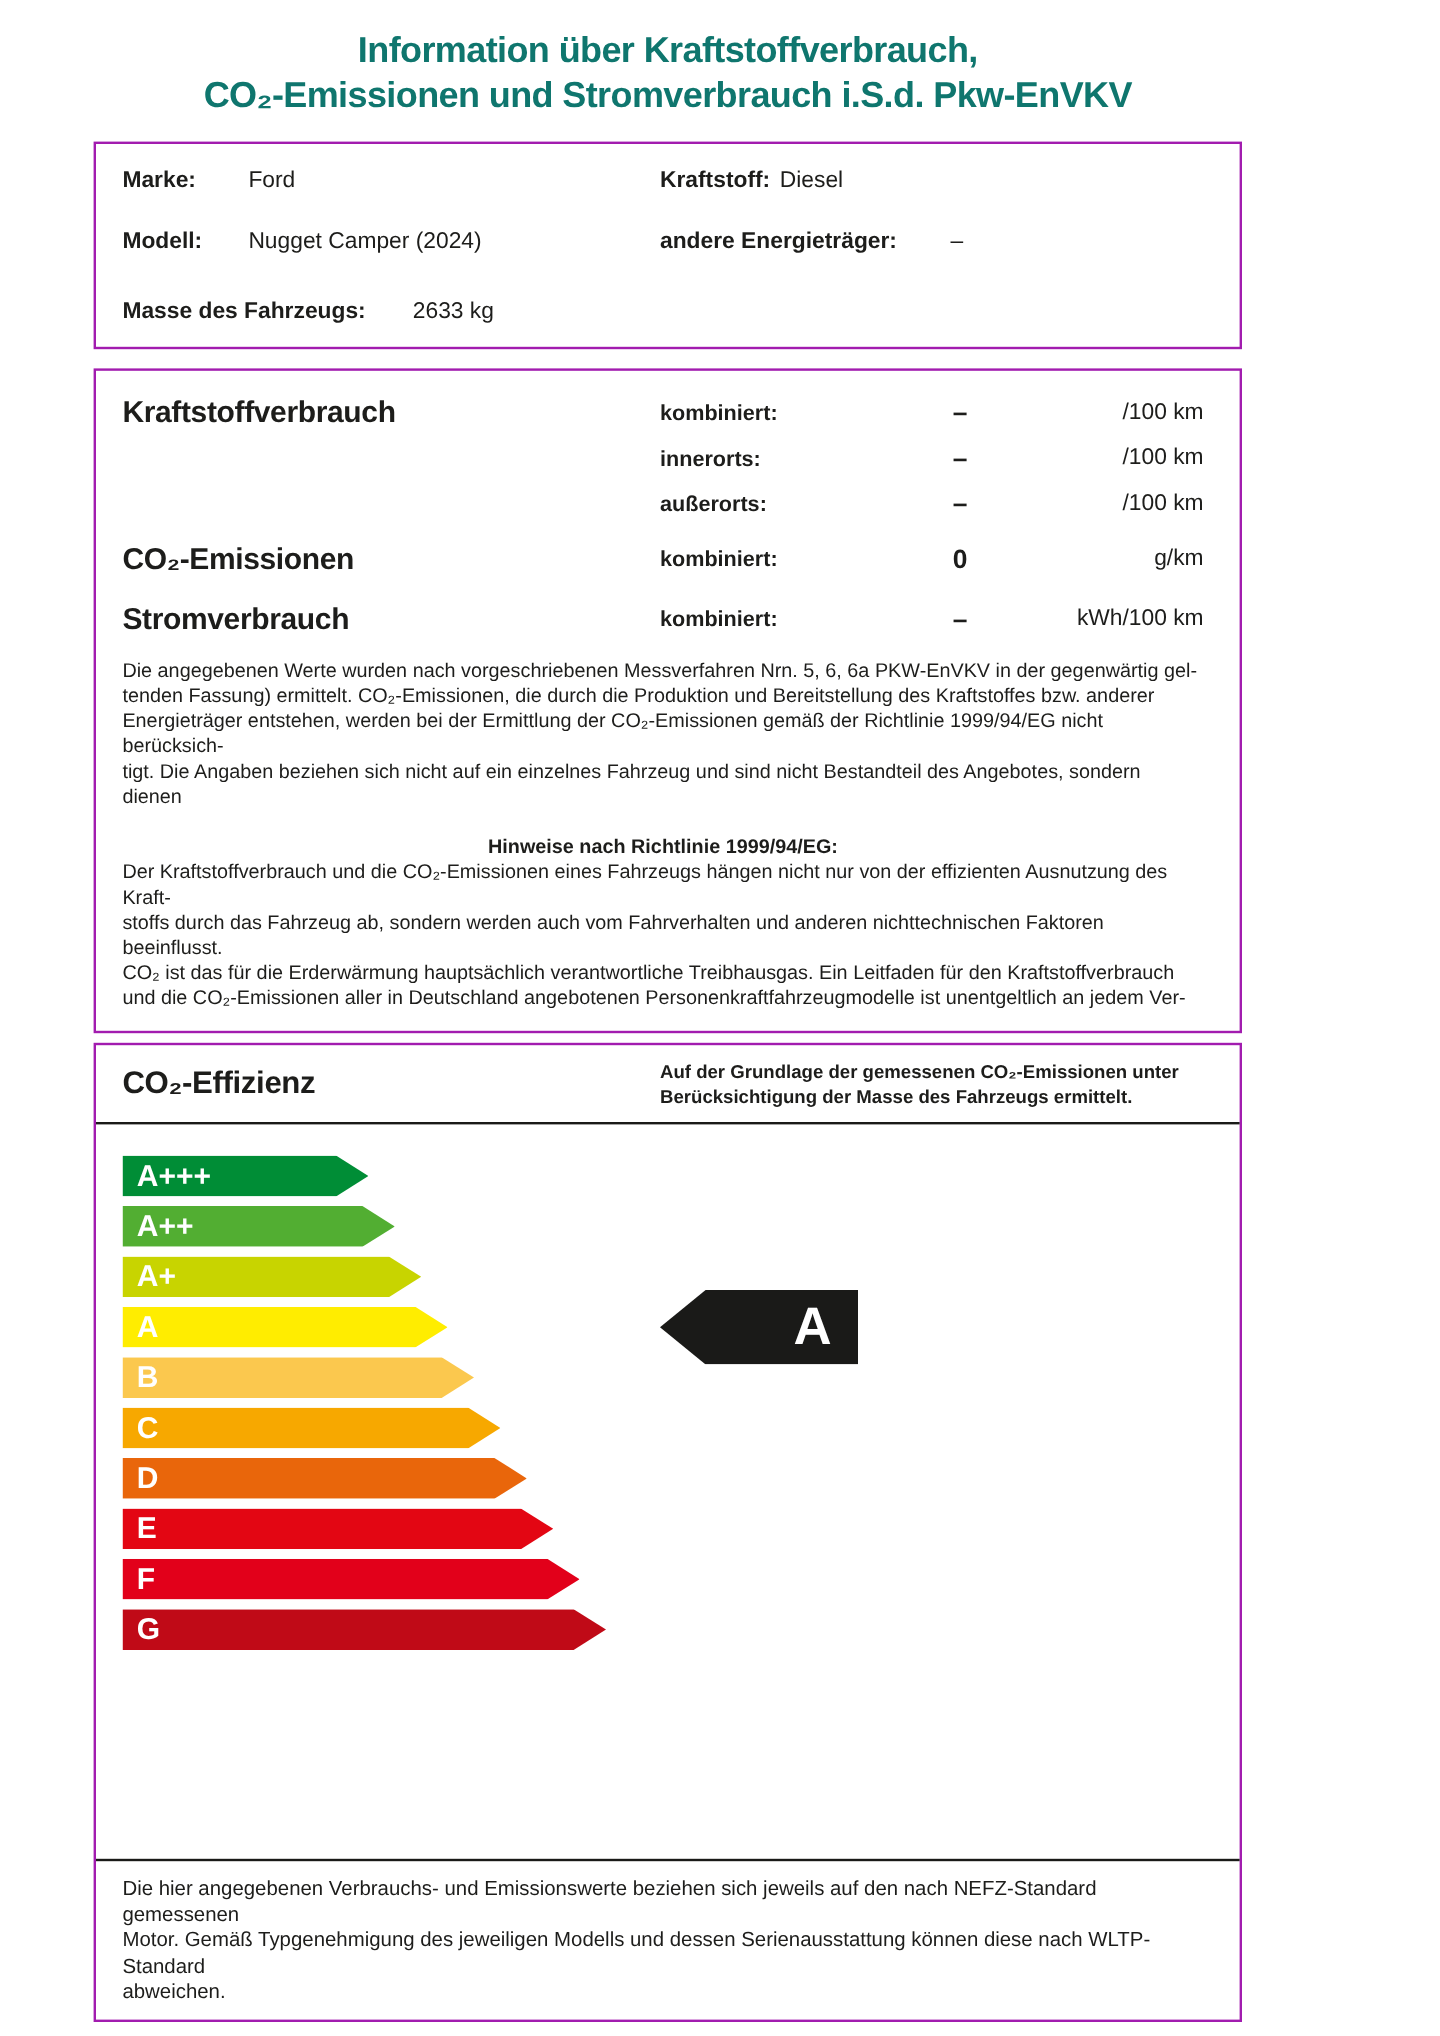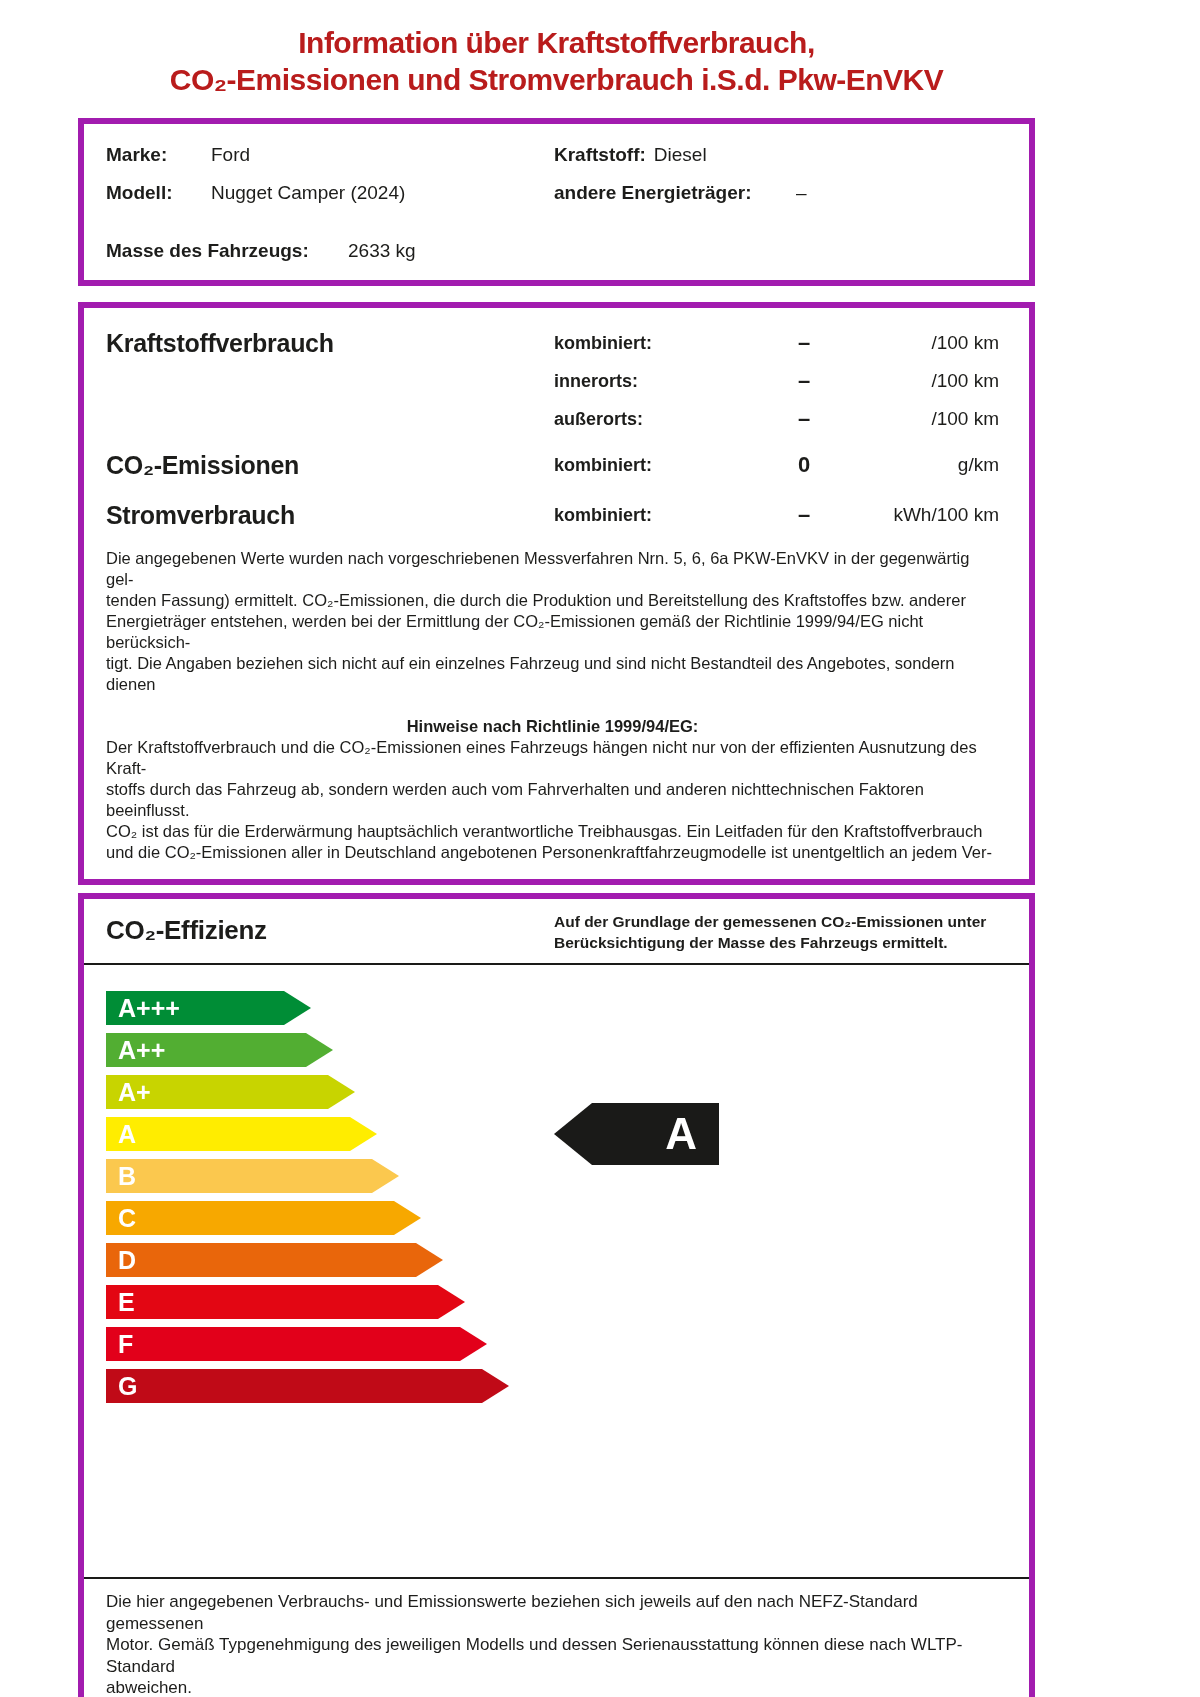--- a/index.html
+++ b/index.html
@@ -8,30 +8,30 @@
     width:1200px; min-height:1697px;
     font-family:"Liberation Sans","DejaVu Sans",sans-serif;
     color:#1d1d1b;
     position:relative;
   }
   .page { width:1200px; min-height:1697px; padding:24px 165px 20px 78px; }
 
   
   .doc-title {
     text-align:center; font-size:30px; font-weight:bold; line-height:37px;
-    letter-spacing:-0.5px; margin-bottom:20px; color:#b91c1c;
-  }
-
-  
-  .box { border:6px solid #a21caf; width:957px; }
+    letter-spacing:-0.5px; margin-bottom:20px; color:#0f766e;
+  }
+
+  
+  .box { border:2px solid #a21caf; width:957px; }
 
   
   .box1 { padding:16px 22px 14px 22px; margin-bottom:16px; }
   .veh-row { display:flex; font-size:19px; line-height:30px; }
-  .veh-row + .veh-row { margin-top:8px; }
+  .veh-row + .veh-row { margin-top:21px; }
   .veh-row.gap-top { margin-top:28px; }
   .veh-col-left { width:448px; display:flex; }
   .veh-col-right { flex:1; display:flex; }
   .veh-label { font-weight:bold; }
   .veh-label.w-left { width:105px; }
   .veh-label.w-right { width:242px; }
   .veh-value.inline-gap { margin-left:8px; }
 
   
   .box2 { padding:16px 30px 16px 22px; margin-bottom:8px; }

